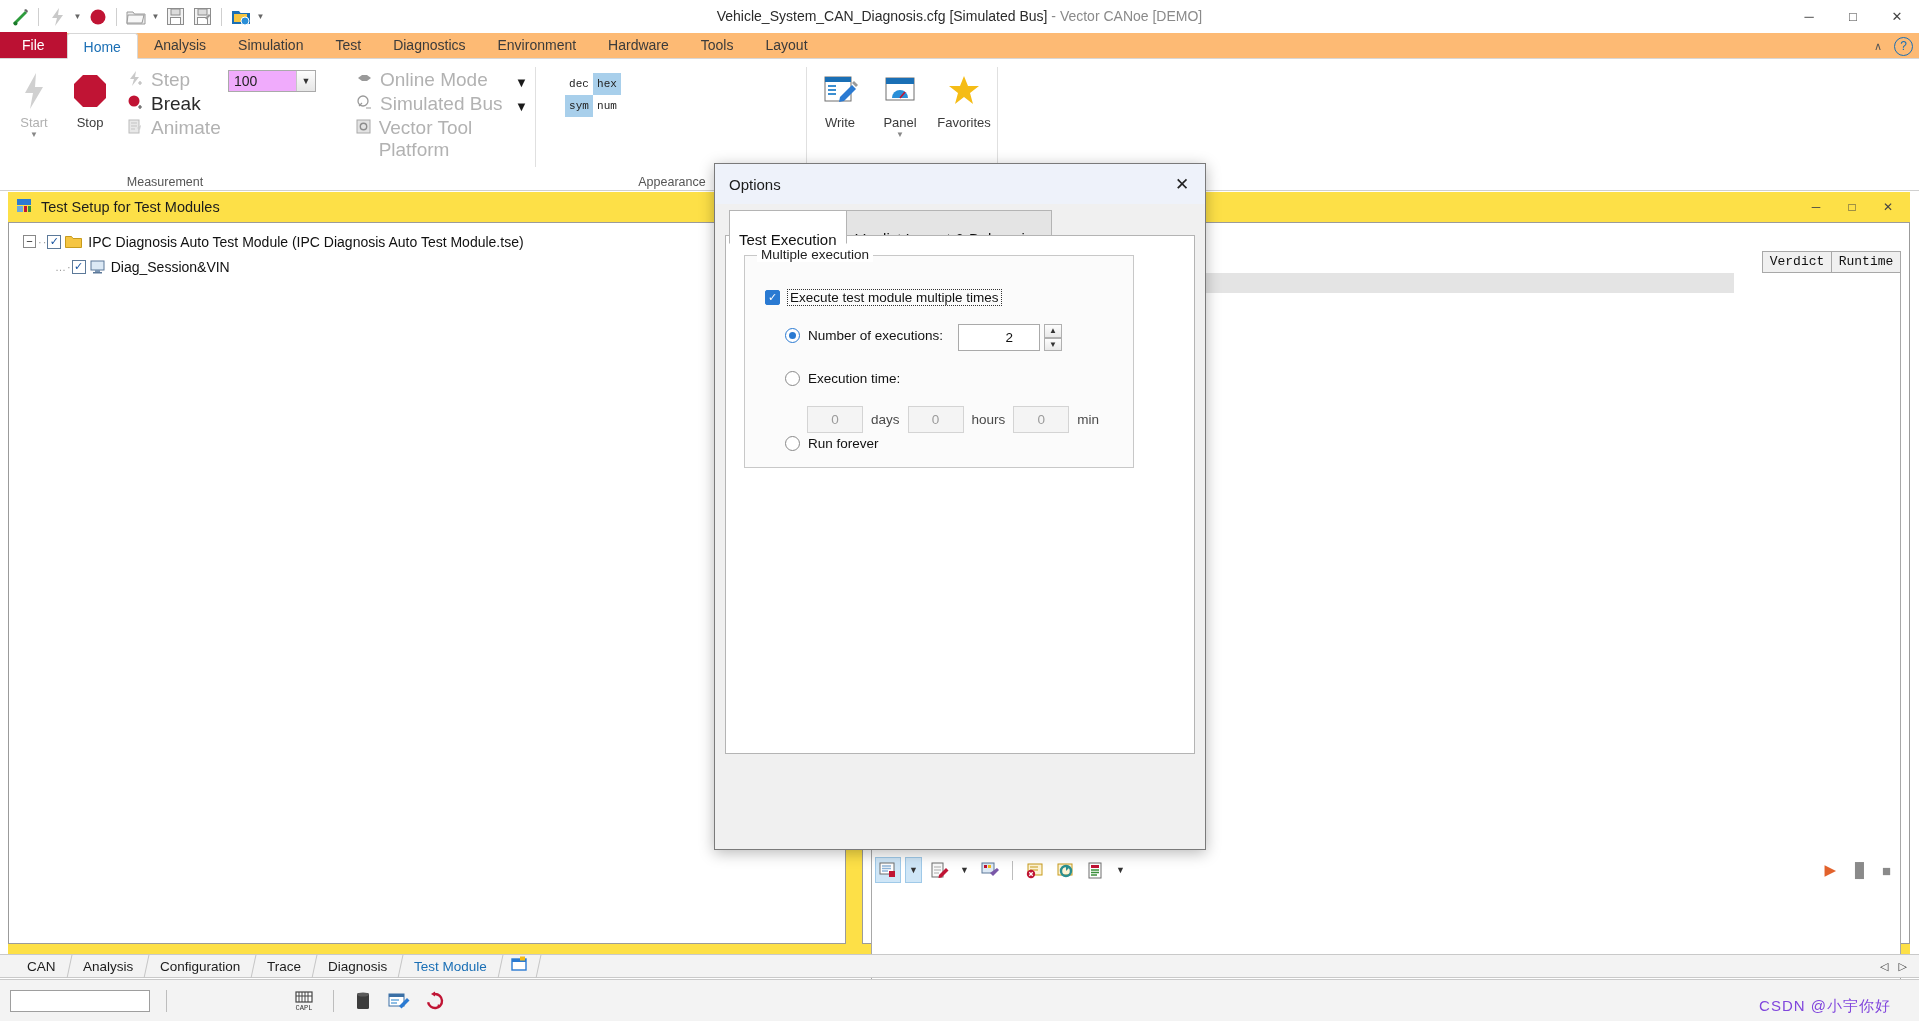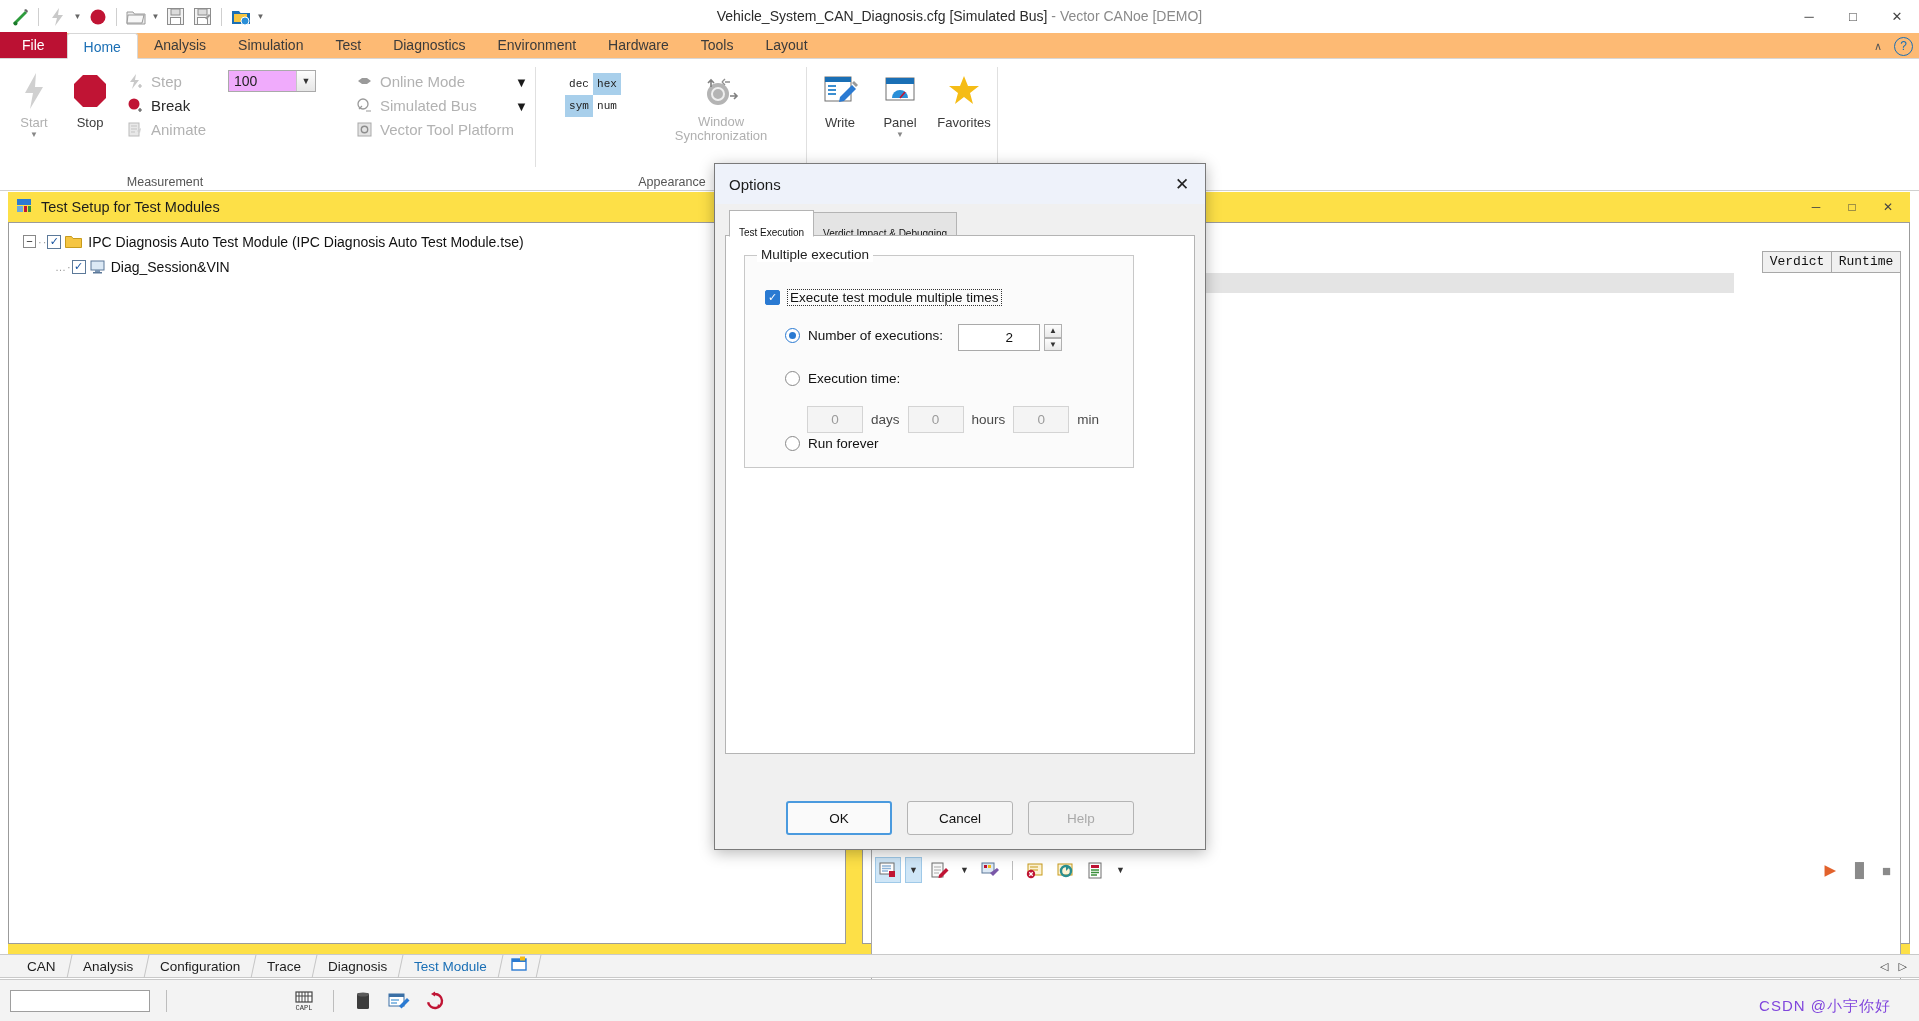--- a/index.html
+++ b/index.html
@@ -73,22 +73,22 @@
 
   .bigbtn {
     position:absolute; width:56px; text-align:center; top:8px;
   }
   .bigbtn .ico { height:48px; display:flex; align-items:center; justify-content:center;}
   .bigbtn .lbl { font-size:13px; color:#3b3b3b; line-height:15px; }
   .bigbtn .lbl.dim { color:#b0b0b0; }
   .bigbtn .sub { font-size:8px; color:#888; }
 
   .smallrow {
-    position:absolute; display:flex; align-items:center; gap:6px; height:25px;
-    font-size:15px; color:#b2b2b2;
+    position:absolute; display:flex; gap:6px; height:25px;
+    font-size:19px; color:#b2b2b2;
   }
   .smallrow.on { color:#2b2b2b; }
   .smallrow .ico { width:19px; height:19px; display:flex;align-items:center;justify-content:center;}
 
   .combo {
     position:absolute; width:88px; height:22px; border:1px solid #aaa; background:#f0abfc;
     display:flex; align-items:center; font-size:14px; color:#222;
   }
   .combo .val { flex:1; padding-left:5px; }
   .combo .arrow {
@@ -179,21 +179,21 @@
   .dlg-title {
     height:40px; background:#eef2fa; display:flex; align-items:center;
     padding-left:14px; font-size:15px; color:#1c1c1c;
   }
   .dlg-close {
     position:absolute; right:0; top:0; width:46px; height:40px;
     display:flex; align-items:center; justify-content:center; font-size:17px; color:#222;
   }
   .dlg-tabs { position:absolute; left:14px; top:46px; display:flex; align-items:flex-end; }
   .dtab {
-    height:25px; line-height:24px; padding:9px 9px; font-size:10px; color:#111;
+    height:25px; line-height:24px; padding:16px 9px; font-size:15px; color:#111;
     background:#e4e4e4; border:1px solid #b4b4b4; margin-right:-1px;
   }
   .dtab.active { background:#ffffff; border-bottom-color:#ffffff; height:27px; line-height:26px; position:relative; z-index:2;}
   .dlg-body {
     position:absolute; left:10px; top:71px; width:470px; height:519px;
     background:#ffffff; border:1px solid #b4b4b4;
   }
   .groupbox {
     position:absolute; left:18px; top:19px; width:390px; height:213px;
     border:1px solid #c8c8c8; background:#fbfbfb;
@@ -443,35 +443,20 @@
     </div>
 
     <div class="rgroup" style="left:537px; width:270px;">
       <div class="numbase" style="left:28px; top:14px;">
         <span>dec</span>
         <span class="sel">hex</span>
         <span class="sel">sym</span>
         <span>num</span>
       </div>
 
-      <div class="bigbtn" style="left:128px; width:112px;">
-        <div class="ico">
-          <svg width="42" height="40" viewBox="0 0 42 40">
-            <circle cx="18" cy="23" r="11" fill="#b4b4b4"></circle>
-            <path d="M12 23 a6 6 0 0 1 12 0 a6 6 0 0 1 -12 0" fill="none" stroke="#efefef" stroke-width="2"></path>
-            <path d="M11 9 v7 M8 12 l3 -3 3 3" stroke="#7f7f7f" stroke-width="1.6" fill="none"></path>
-            <path d="M25 11 l5 0 M22 11 l3 -3 M22 11 l3 3" stroke="#8f8f8f" stroke-width="1.4" fill="none"></path>
-            <path d="M30 25 h7 M34 22 l3 3 -3 3" stroke="#7f7f7f" stroke-width="1.6" fill="none"></path>
-          </svg>
-        </div>
-        <div class="lbl dim" style="line-height:14px;">
-          <span>Window</span><br>
-          <span>Synchronization</span>
-        </div>
-      </div>
 
       <div class="glabel" style="left:0; width:270px;">Appearance</div>
       <div class="gsep"></div>
     </div>
 
     <div class="rgroup" style="left:808px; width:190px;">
       <div class="bigbtn" style="left:4px;">
         <div class="ico">
           <svg width="38" height="36" viewBox="0 0 38 36">
             <rect x="4" y="4" width="26" height="24" fill="#fff" stroke="#6f6f6f"></rect>
@@ -666,25 +651,20 @@
           <span class="timeunit">min</span>
         </div>
 
         <div class="radrow" style="left:40px; top:180px;">
           <span class="radio"></span>
           <span>Run forever</span>
         </div>
       </div>
     </div>
 
-    <div class="dlg-buttons">
-      <div class="dbtn default">OK</div>
-      <div class="dbtn">Cancel</div>
-      <div class="dbtn disabled">Help</div>
-    </div>
   </div>
 
   <div class="bottomtabs">
     <div class="btab"><span>CAN</span></div>
     <div class="btab"><span>Analysis</span></div>
     <div class="btab"><span>Configuration</span></div>
     <div class="btab"><span>Trace</span></div>
     <div class="btab"><span>Diagnosis</span></div>
     <div class="btab active"><span>Test Module</span></div>
     <div class="btab plus">

